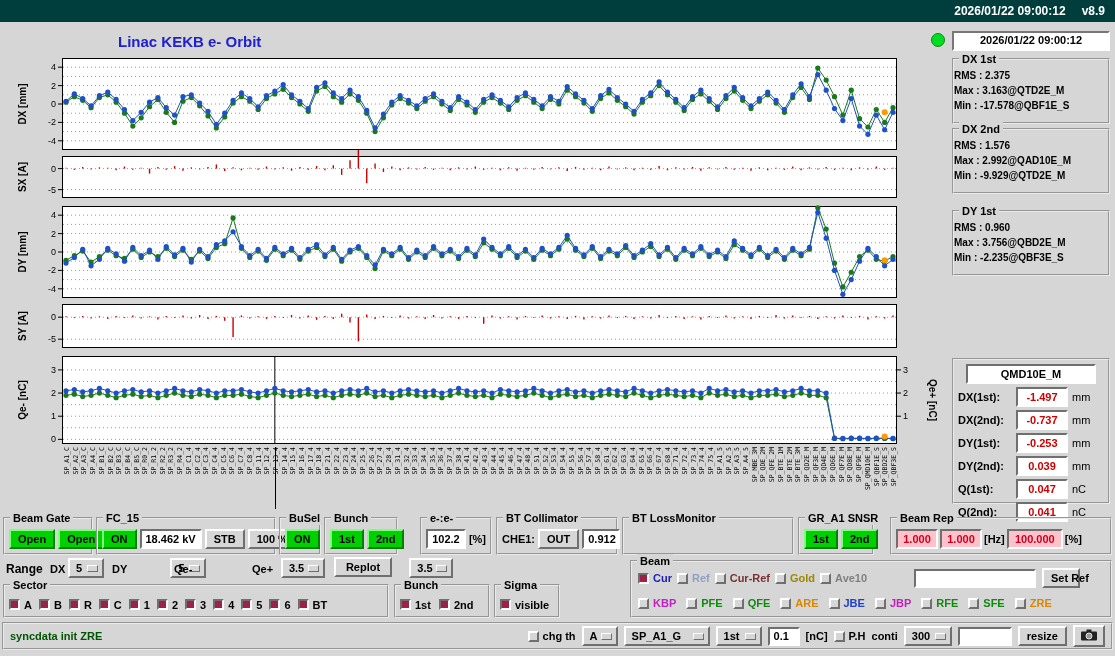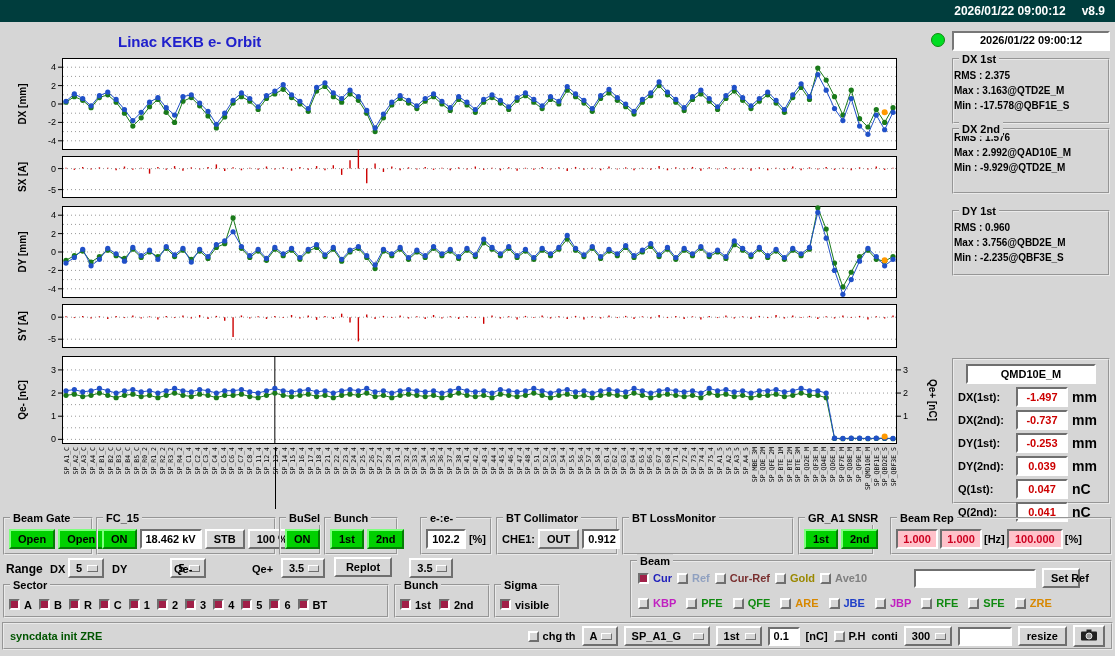--- a/index.html
+++ b/index.html
@@ -27,21 +27,21 @@
 .chk.on{background:#a02048;border-color:#6f6f6f #fff #fff #6f6f6f}
 .chklbl{font-size:11px;font-weight:bold;white-space:nowrap}
 svg.plot{overflow:visible}
 .statline{font-size:10px;font-weight:bold;line-height:15px;white-space:nowrap}
 .xlab{position:absolute;top:0;writing-mode:vertical-rl;transform:rotate(180deg);font-family:"DejaVu Sans Mono",monospace;font-size:6.5px;color:#000;line-height:8px;white-space:nowrap}
 .sbar{left:2px;top:622px;width:1111px;height:28px;border:2px groove #eaeaea;display:flex;align-items:center;gap:6px;padding:0 6px;background:#d6d6d6}
 .msg{color:#005500;font-weight:bold;font-size:11px;margin-right:auto;white-space:nowrap}
 .qrow{display:flex;align-items:center;gap:4px;margin:3px 4px}
 .qlabel{width:54px;font-size:11px;font-weight:bold;white-space:nowrap}
 .qval{width:52px;text-align:center}
-.qunit{font-size:14px;font-weight:bold}
+.qunit{font-size:11px;font-weight:normal}
 </style>
 </head>
 <body>
 
 <div id="app">
 
   
   <div class="abs titlebar">
     <span>2026/01/22 09:00:12</span>
     <span>v8.9</span>
@@ -1057,21 +1057,21 @@
 
   
   <div class="abs grp" style="left:952px;top:58px;width:158px;height:66px">
     <span class="gtitle">DX 1st</span>
     <div class="statline" style="margin-top:8px">RMS : 2.375</div>
     <div class="statline">Max : 3.163@QTD2E_M</div>
     <div class="statline">Min : -17.578@QBF1E_S</div>
   </div>
   <div class="abs grp" style="left:952px;top:128px;width:158px;height:66px">
     <span class="gtitle">DX 2nd</span>
-    <div class="statline" style="">RMS : 1.576</div>
+    <div class="statline" style="margin-top:8px">RMS : 1.576</div>
     <div class="statline">Max : 2.992@QAD10E_M</div>
     <div class="statline">Min : -9.929@QTD2E_M</div>
   </div>
   <div class="abs grp" style="left:952px;top:210px;width:158px;height:66px">
     <span class="gtitle">DY 1st</span>
     <div class="statline" style="margin-top:8px">RMS : 0.960</div>
     <div class="statline">Max : 3.756@QBD2E_M</div>
     <div class="statline">Min : -2.235@QBF3E_S</div>
   </div>
 

